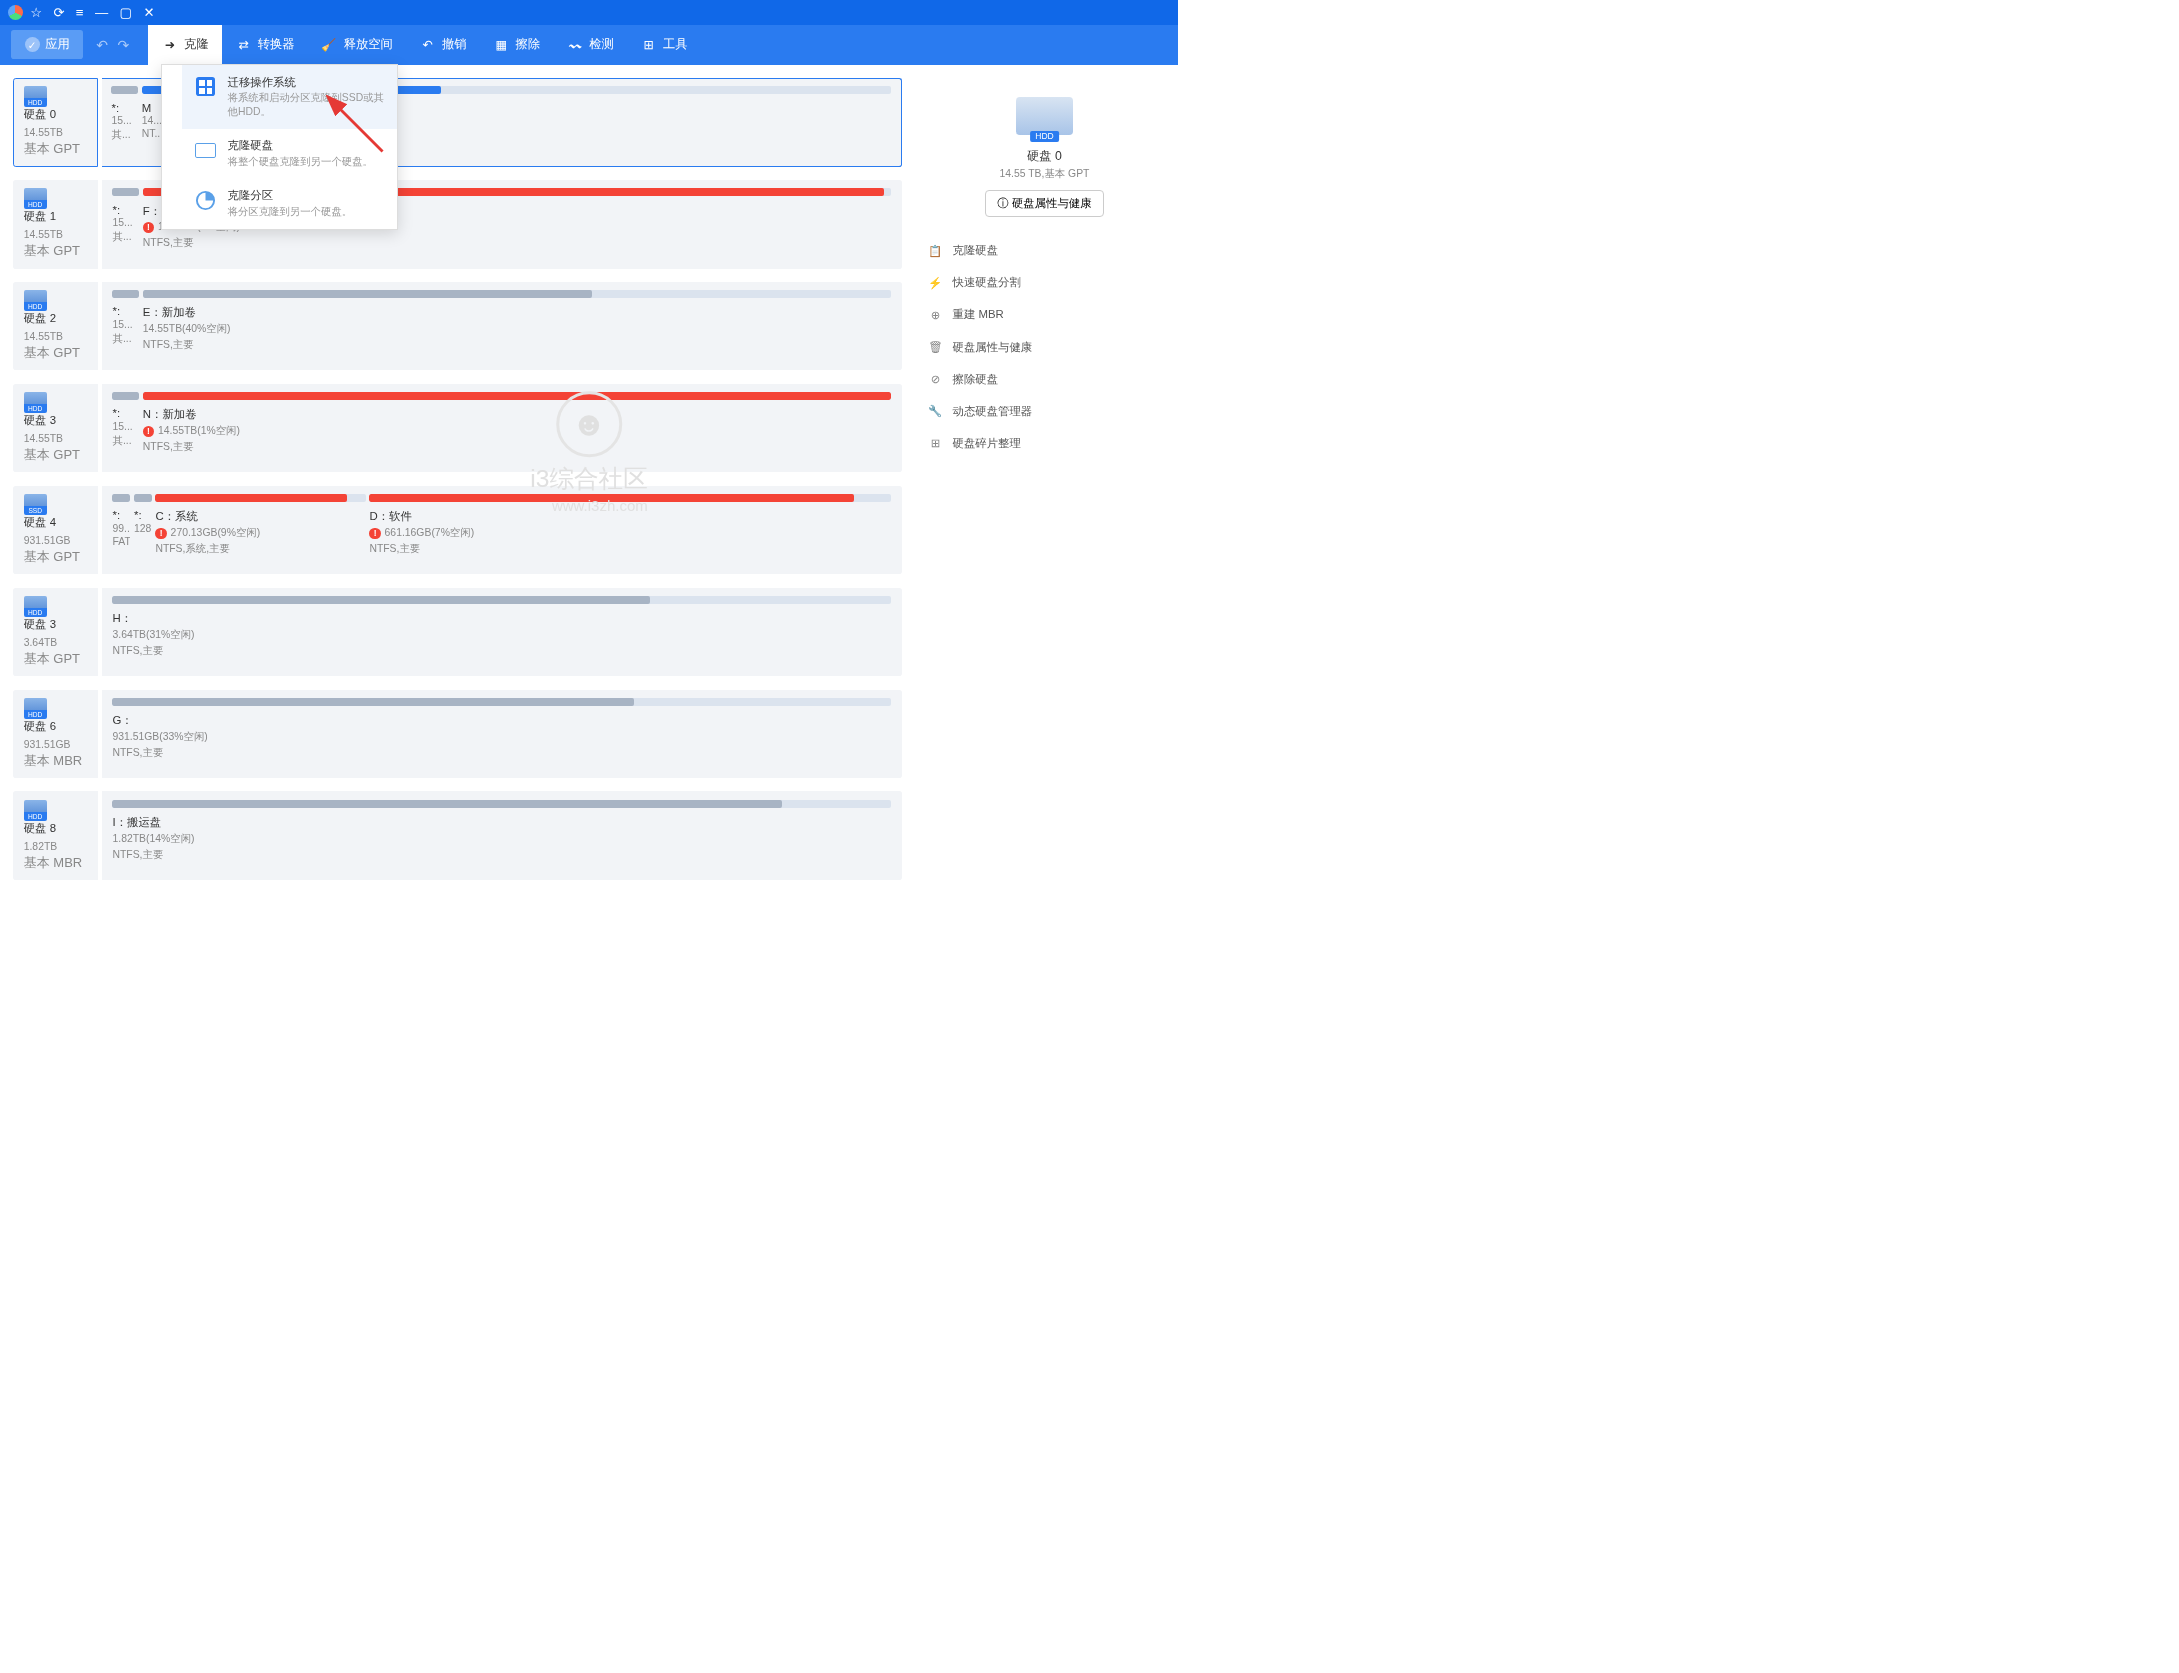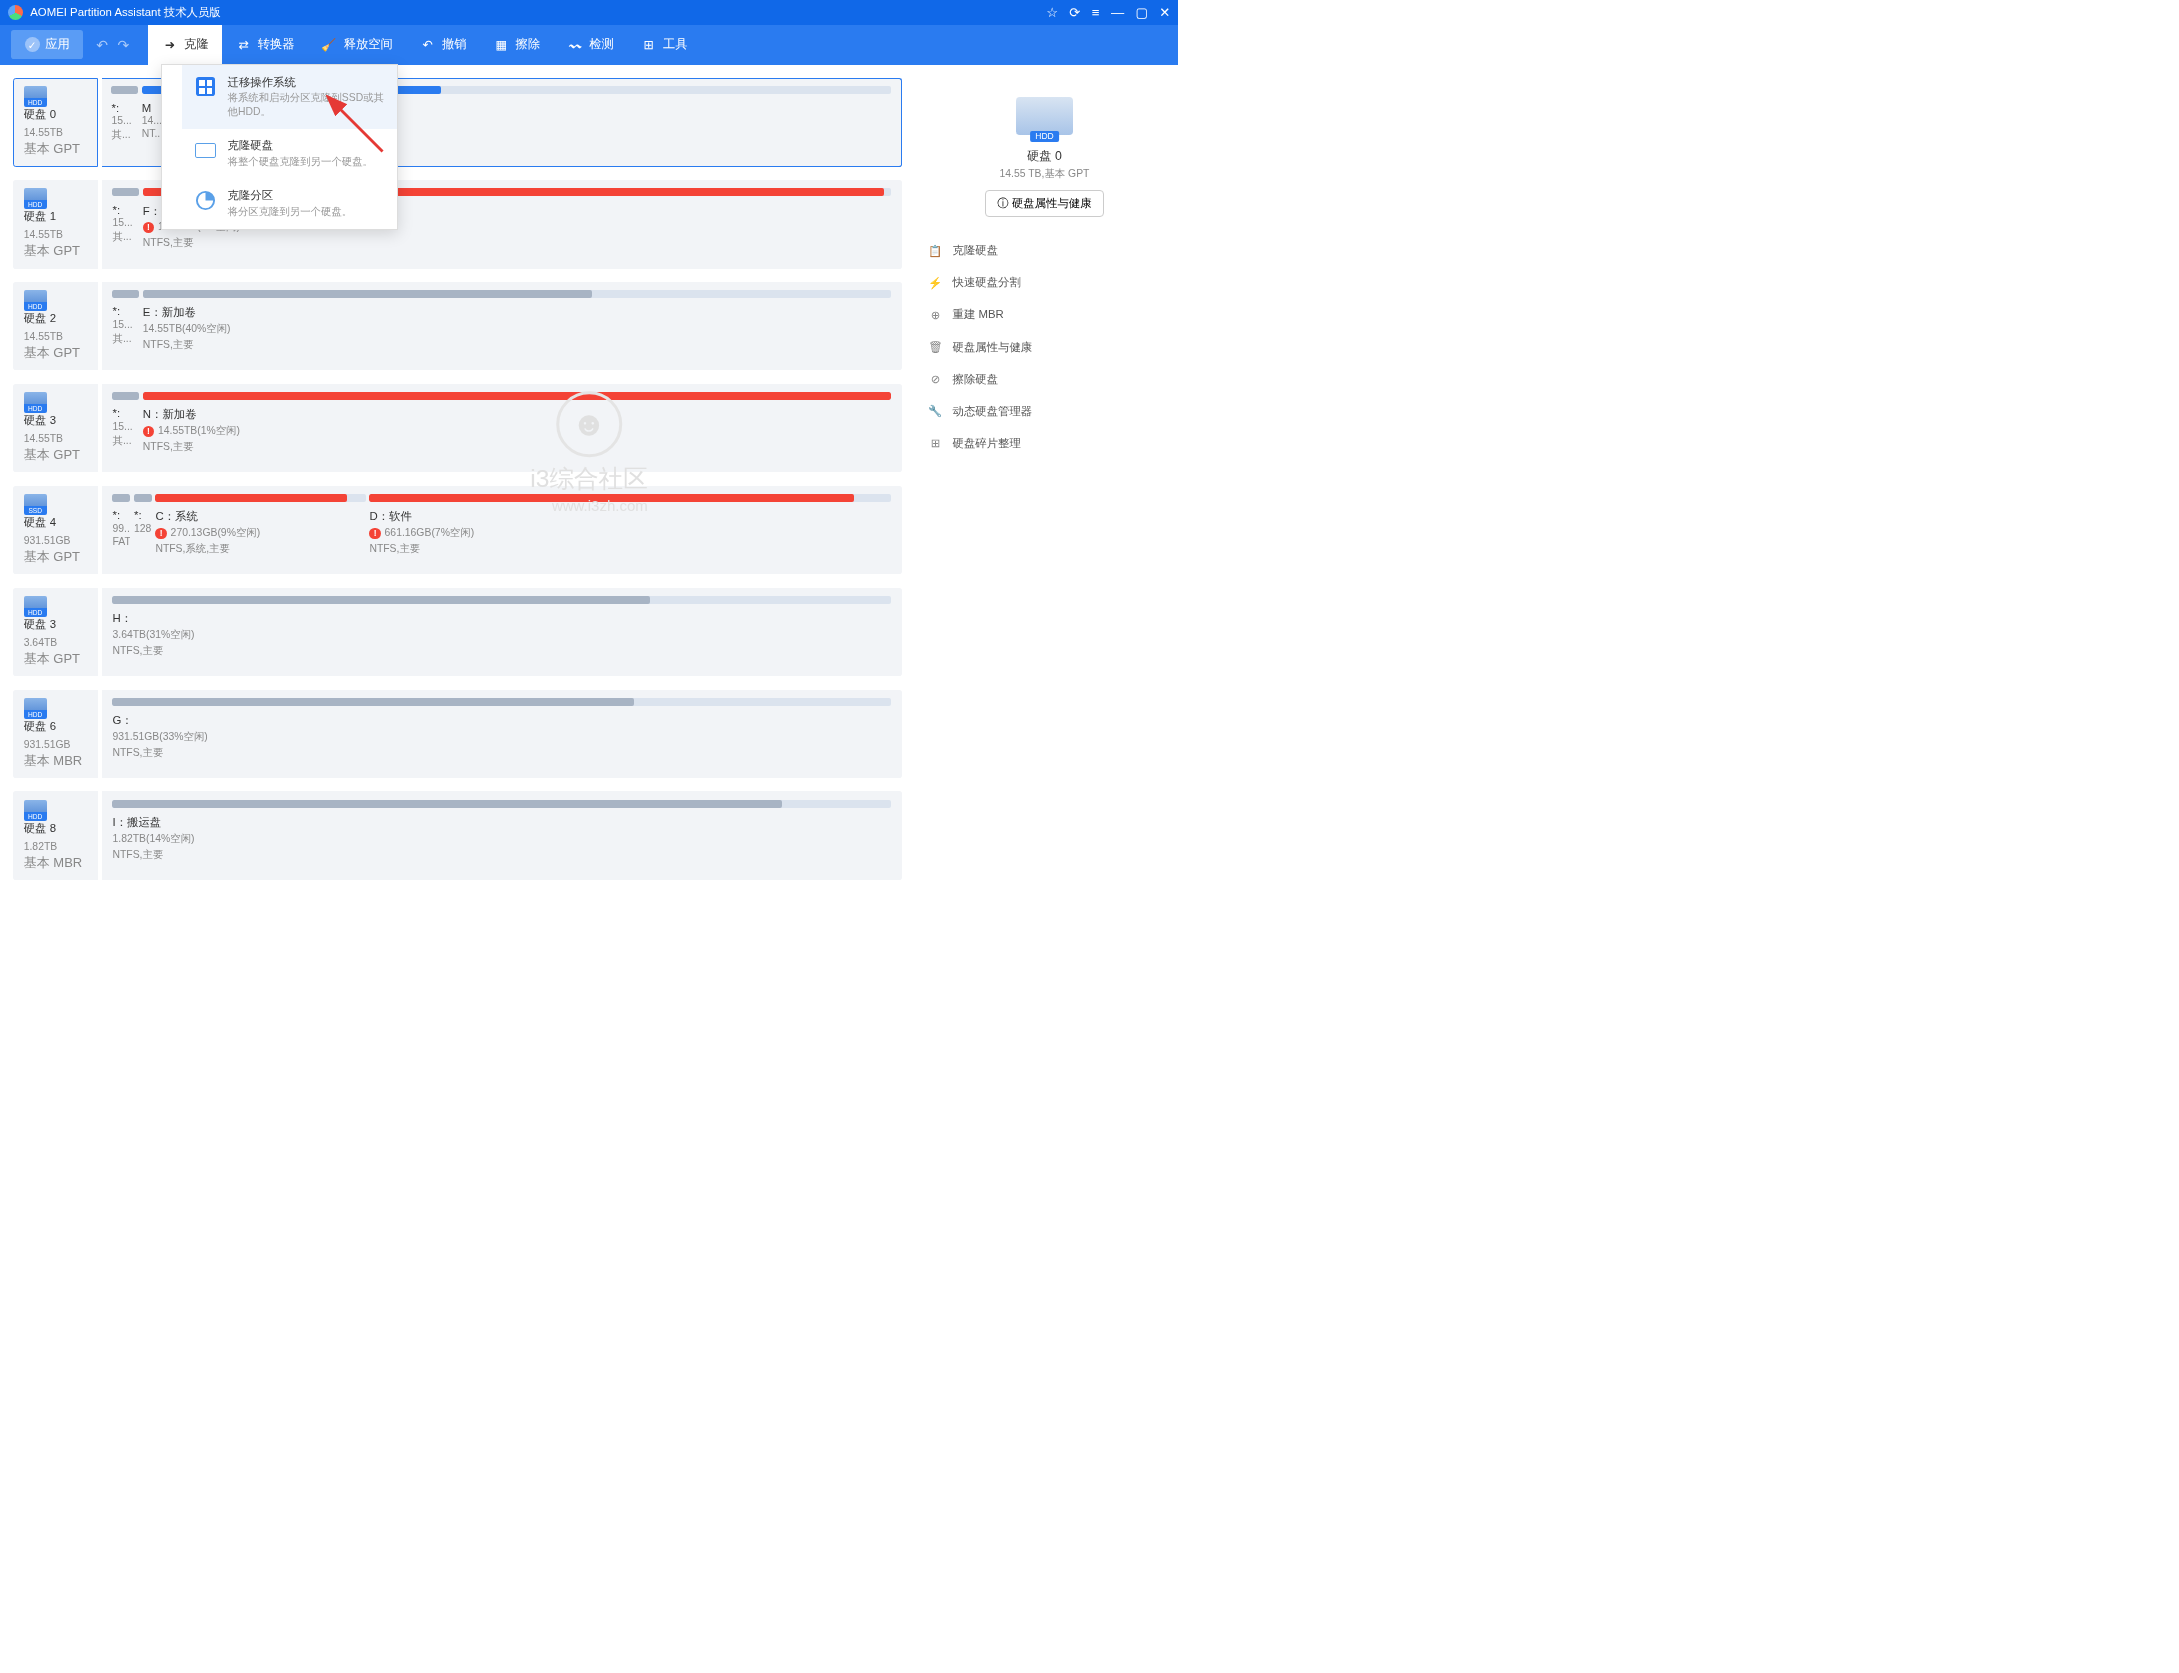--- a/index.html
+++ b/index.html
@@ -79,21 +79,20 @@
 .watermark { position: absolute; left: 50%; top: 50%; transform: translate(-50%, -50%); text-align: right; color: #e0e0e0; pointer-events: none; z-index: 1; }
 .watermark .wlogo { width: 66px; height: 66px; border: 3.8px solid #e4e4e4; border-radius: 50%; margin: 0 auto 5.7px; display: flex; align-items: center; justify-content: center; font-size: 34px; }
 .watermark .wtext { font-size: 24.6px; font-weight: 500; }
 .watermark .wurl { font-size: 15px; margin-top: 1.9px; }
 </style>
 </head>
 <body>
 
 <div class="titlebar">
   <div class="logo"></div>
-  <div class="title">AOMEI Partition Assistant 技术人员版</div>
   <div class="winbtns">
     <span>☆</span>
     <span>⟳</span>
     <span>≡</span>
     <span>—</span>
     <span>▢</span>
     <span>✕</span>
   </div>
 </div>
 

